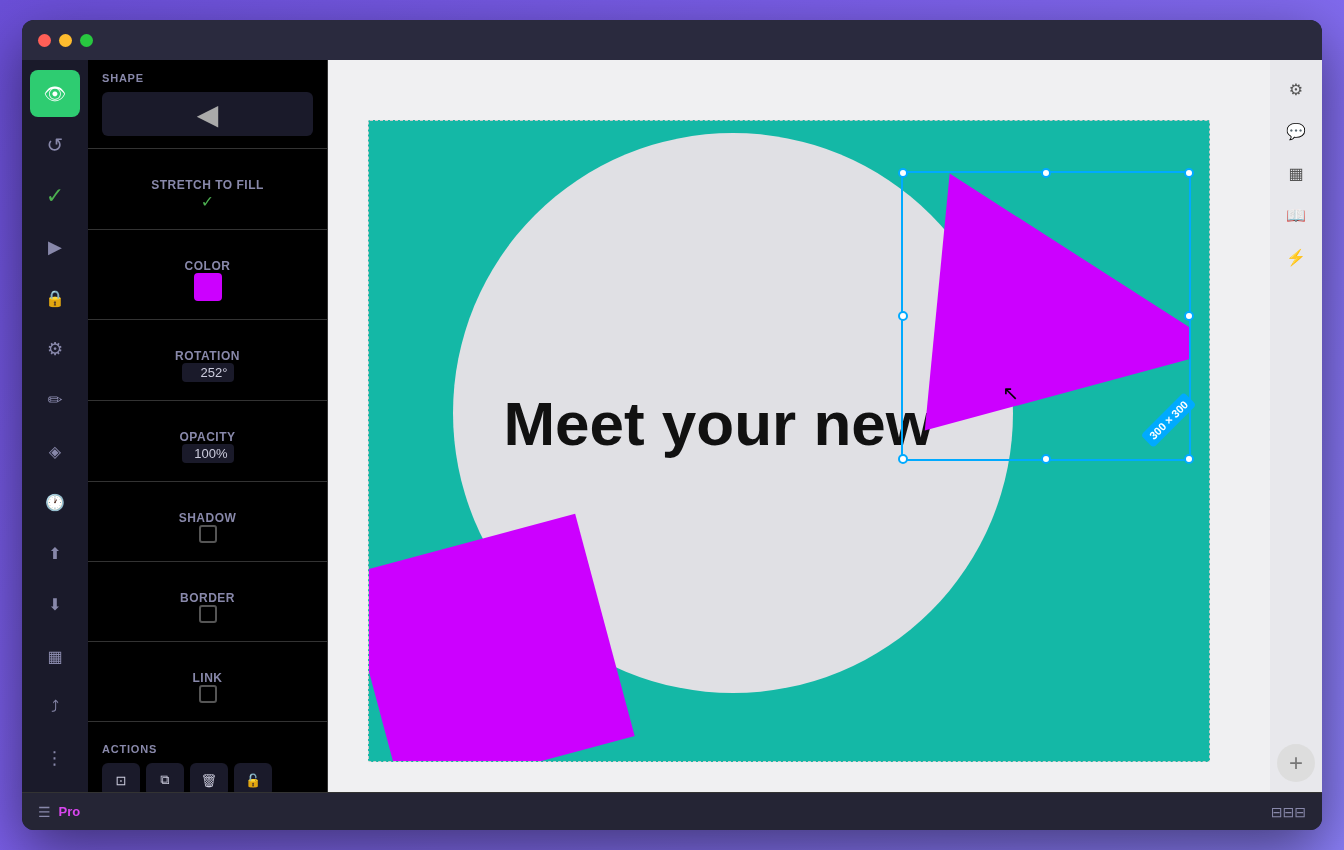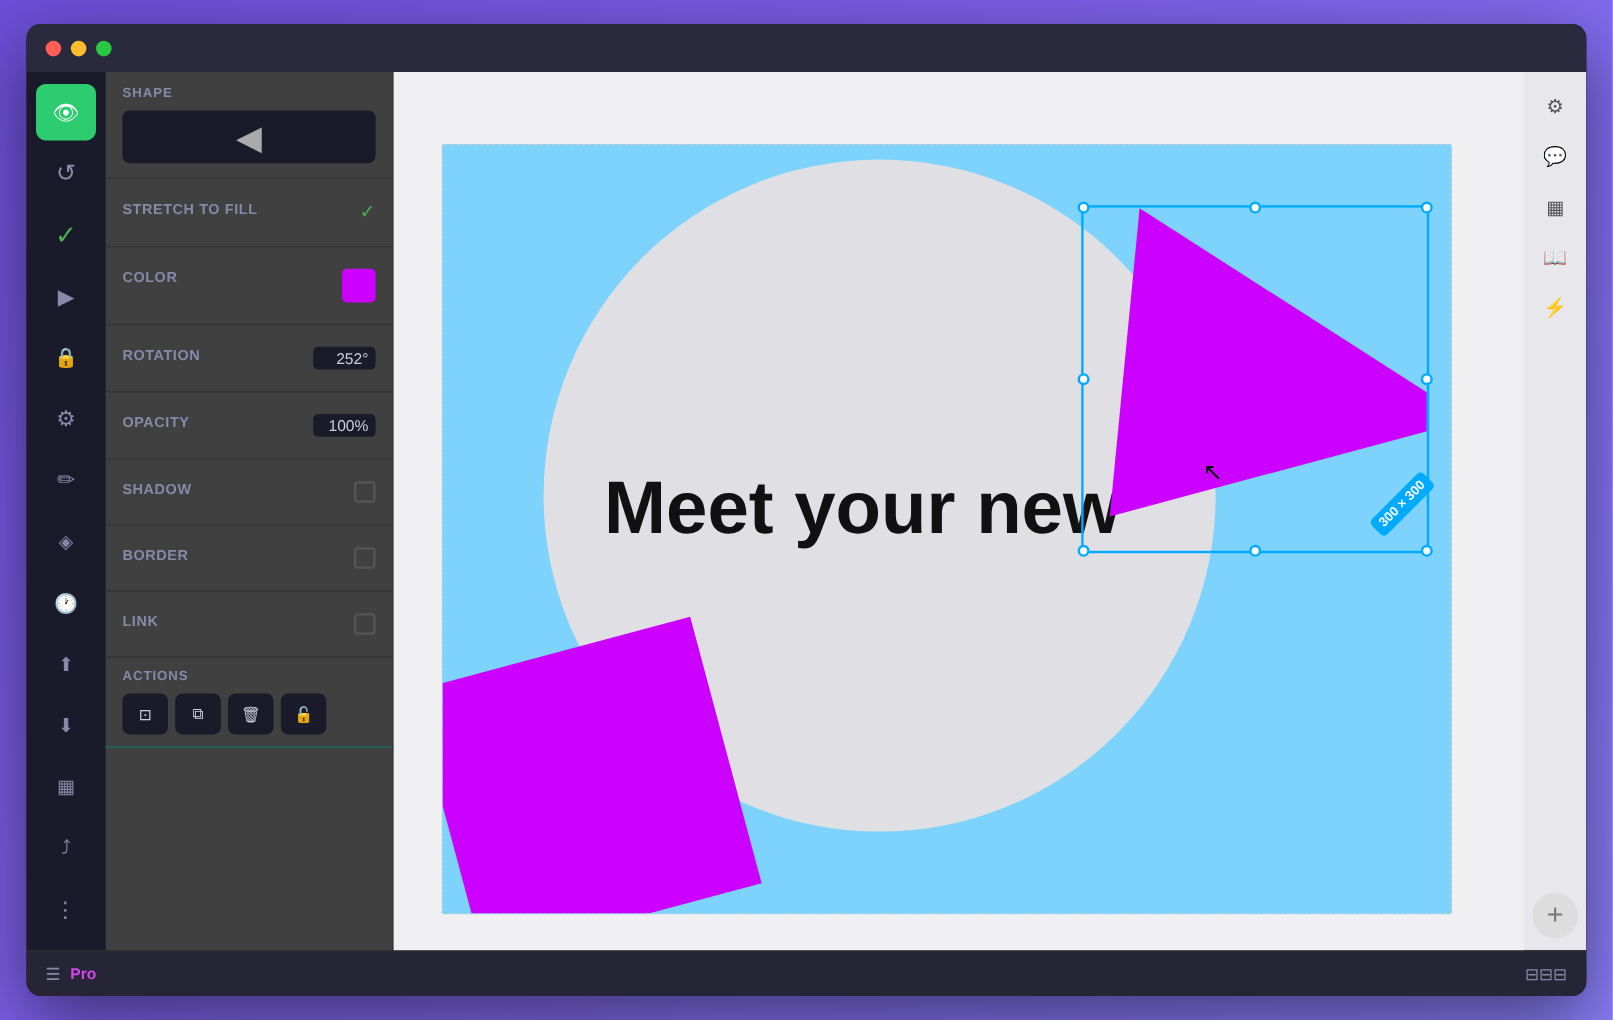--- a/index.html
+++ b/index.html
@@ -85,26 +85,27 @@
     }
 
     .icon-sidebar-btn.active {
       background: #2ecc71;
       color: white;
     }
 
     
     .properties-panel {
       width: 240px;
-      background: #404040;
+      background: #000000;
       border-right: 1px solid #333;
       display: flex;
       flex-direction: column;
       overflow-y: auto;
       flex-shrink: 0;
+      gap: 11px;
     }
 
     .prop-section {
       padding: 12px 14px;
       border-bottom: 1px solid #333;
     }
 
     .prop-label {
       font-size: 11px;
       font-weight: 700;
@@ -118,22 +119,24 @@
       background: #1a1a2a;
       border-radius: 6px;
       height: 44px;
       display: flex;
       align-items: center;
       justify-content: center;
     }
 
     .prop-row {
       display: flex;
+      align-items: center;
       justify-content: space-between;
       padding: 6px 0;
+      flex-direction: column;
     }
 
     .prop-row-label {
       font-size: 12px;
       color: #8888aa;
       text-transform: uppercase;
       letter-spacing: 0.5px;
       font-weight: 600;
     }
 
@@ -226,21 +229,21 @@
       position: relative;
       overflow: hidden;
     }
 
     .canvas-content {
       position: absolute;
       top: 60px;
       left: 40px;
       right: 60px;
       bottom: 30px;
-      background: #7dd3fc;
+      background: #14b8a6;
       border: 1px dashed #ccc;
       border-radius: 2px;
       overflow: hidden;
     }
 
     
     .bg-circle {
       position: absolute;
       width: 560px;
       height: 560px;

